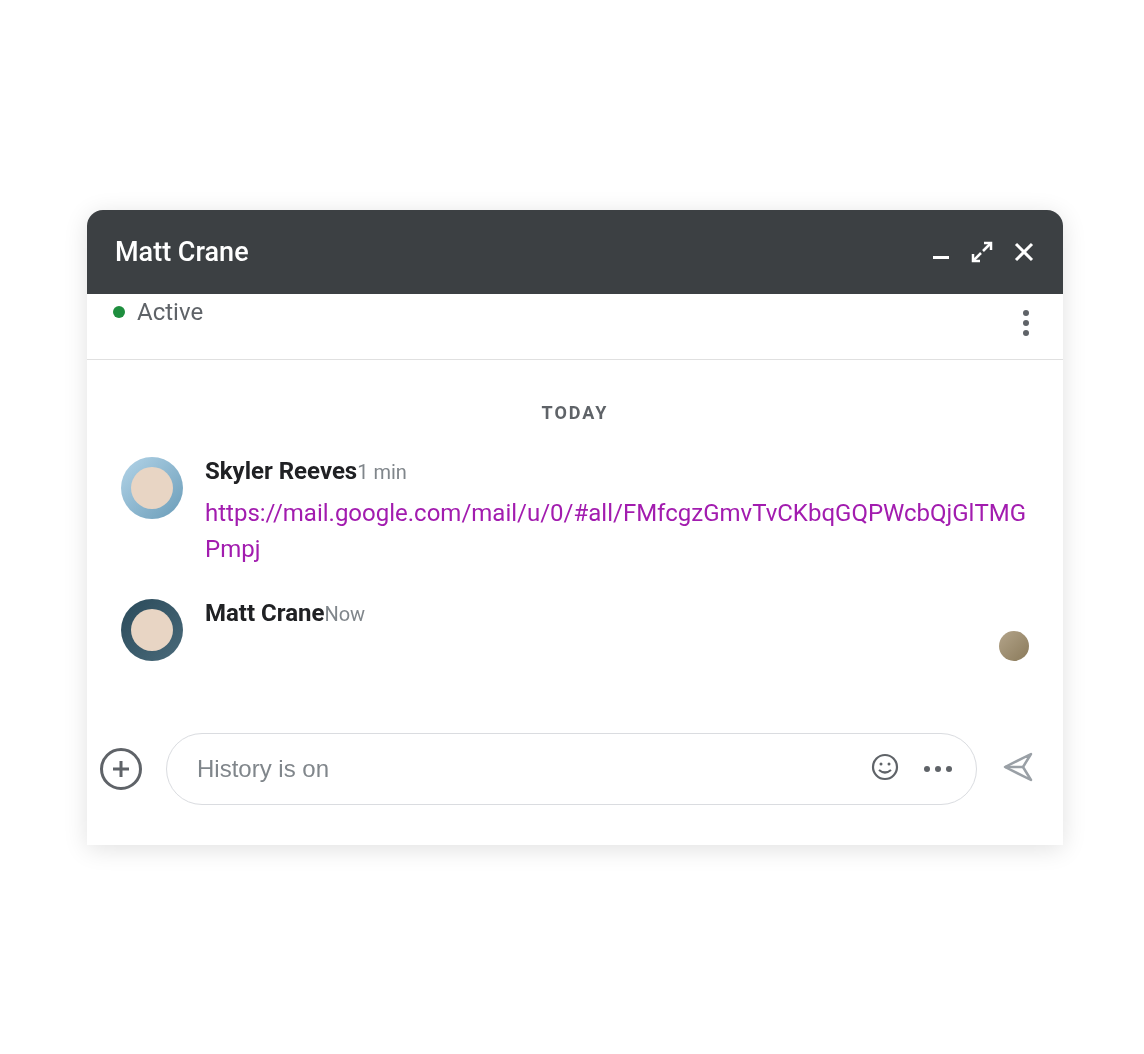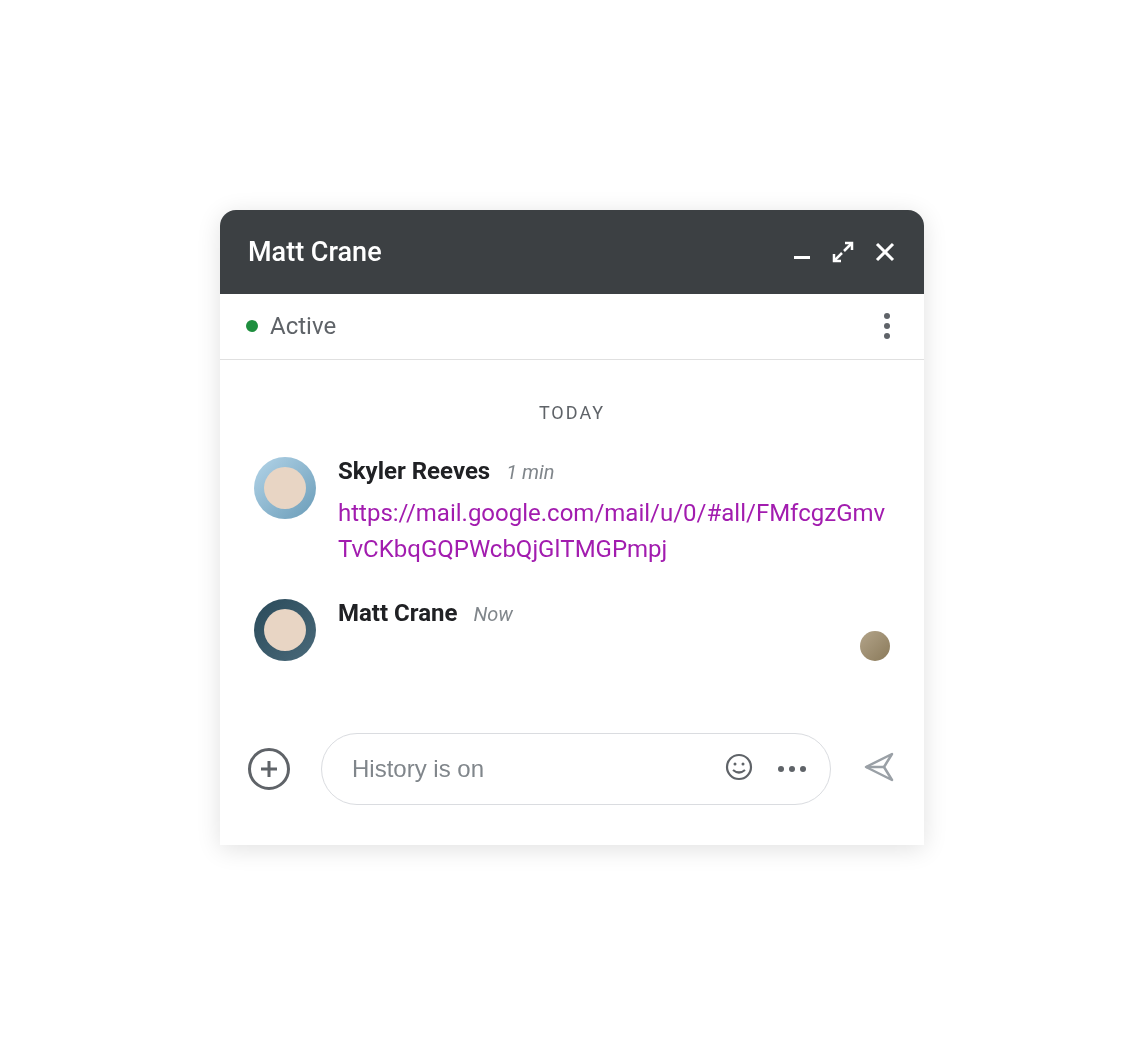--- a/index.html
+++ b/index.html
@@ -13,21 +13,21 @@
       width: 1144px;
     }
     .outer-frame {
       width: 1070px;
       border-radius: 40px;
       background: #fff;
       padding: 60px 50px;
       position: relative;
     }
     .chat-window {
-      width: 704px;
+      width: 976px;
       margin: 0 auto;
       border-radius: 16px 16px 0 0;
       overflow: hidden;
       box-shadow: 0 4px 24px rgba(0,0,0,0.12);
       background: #fff;
       display: flex;
       flex-direction: column;
     }
     .header {
       background: #3c4043;
@@ -44,21 +44,21 @@
     }
     .header-icons {
       display: flex;
       gap: 20px;
       align-items: center;
     }
     .header-icon svg { display: block; }
     .header-icon { cursor: pointer; }
     .status-bar {
       display: flex;
-      align-items: center;
+      align-items: flex-start;
       justify-content: space-between;
       padding: 4px 26px;
       height: 66px;
       border-bottom: 1px solid #e0e0e0;
     }
     .status-left { display: flex; align-items: center; gap: 12px; }
     .status-dot {
       width: 12px;
       height: 12px;
       border-radius: 50%;
@@ -72,21 +72,21 @@
     .kebab-dot { width: 6px; height: 6px; background: #5f6368; border-radius: 50%; display: block; margin: 4px 0; }
     .messages {
       padding: 32px 34px 40px 34px;
       flex: 1;
     }
     .date-sep {
       text-align: center;
       font-size: 18px;
       letter-spacing: 2px;
       color: #5f6368;
-      font-weight: 400;
+      font-weight: 700;
       margin: 10px 0 34px 0;
     }
     .msg {
       display: flex;
       gap: 22px;
       margin-bottom: 32px;
       position: relative;
     }
     .avatar {
       width: 62px;
@@ -104,32 +104,30 @@
     .avatar-inner {
       width: 42px;
       height: 42px;
       border-radius: 50%;
       background: #e8d5c4;
     }
     .msg-body { flex: 1; }
     .msg-header {
       display: flex;
       align-items: baseline;
-      gap: 16px;
       margin-bottom: 10px;
     }
     .sender {
       font-size: 24px;
       font-weight: 700;
       color: #202124;
     }
     .timestamp {
       font-size: 20px;
       color: #80868b;
-      font-style: italic;
     }
     .msg-text {
       font-size: 24px;
       color: #202124;
       line-height: 1.5;
     }
     .msg-text p { margin-bottom: 14px; }
     .msg-text p:last-child { margin-bottom: 0; }
     .msg-link {
       color: #a21caf;
@@ -142,22 +140,22 @@
       height: 30px;
       border-radius: 50%;
       background: linear-gradient(135deg, #b3a48a, #8a7a5a);
       position: absolute;
       right: 0;
       bottom: 0;
     }
     .compose {
       display: flex;
       align-items: center;
-      padding: 0 28px 40px 28px;
-      gap: 31px;
+      padding: 0 28px 40px 13px;
+      gap: 24px;
     }
     .plus-btn {
       width: 42px;
       height: 42px;
       border: 3px solid #5f6368;
       border-radius: 50%;
       display: flex;
       align-items: center;
       justify-content: center;
       cursor: pointer;

